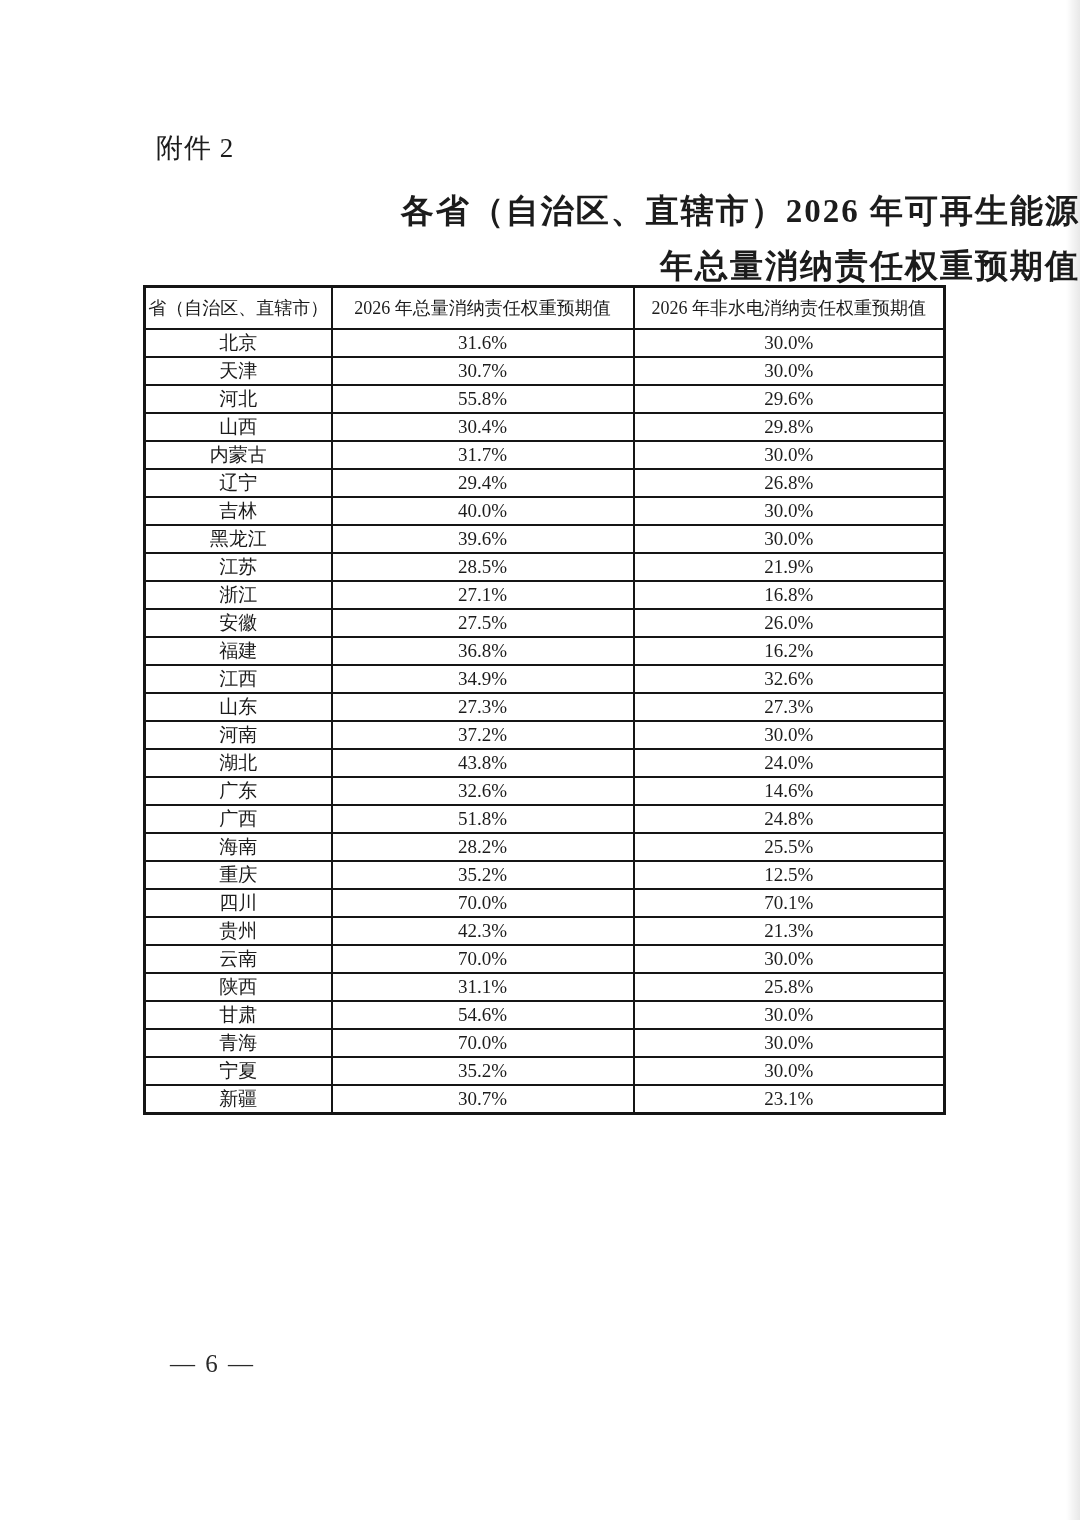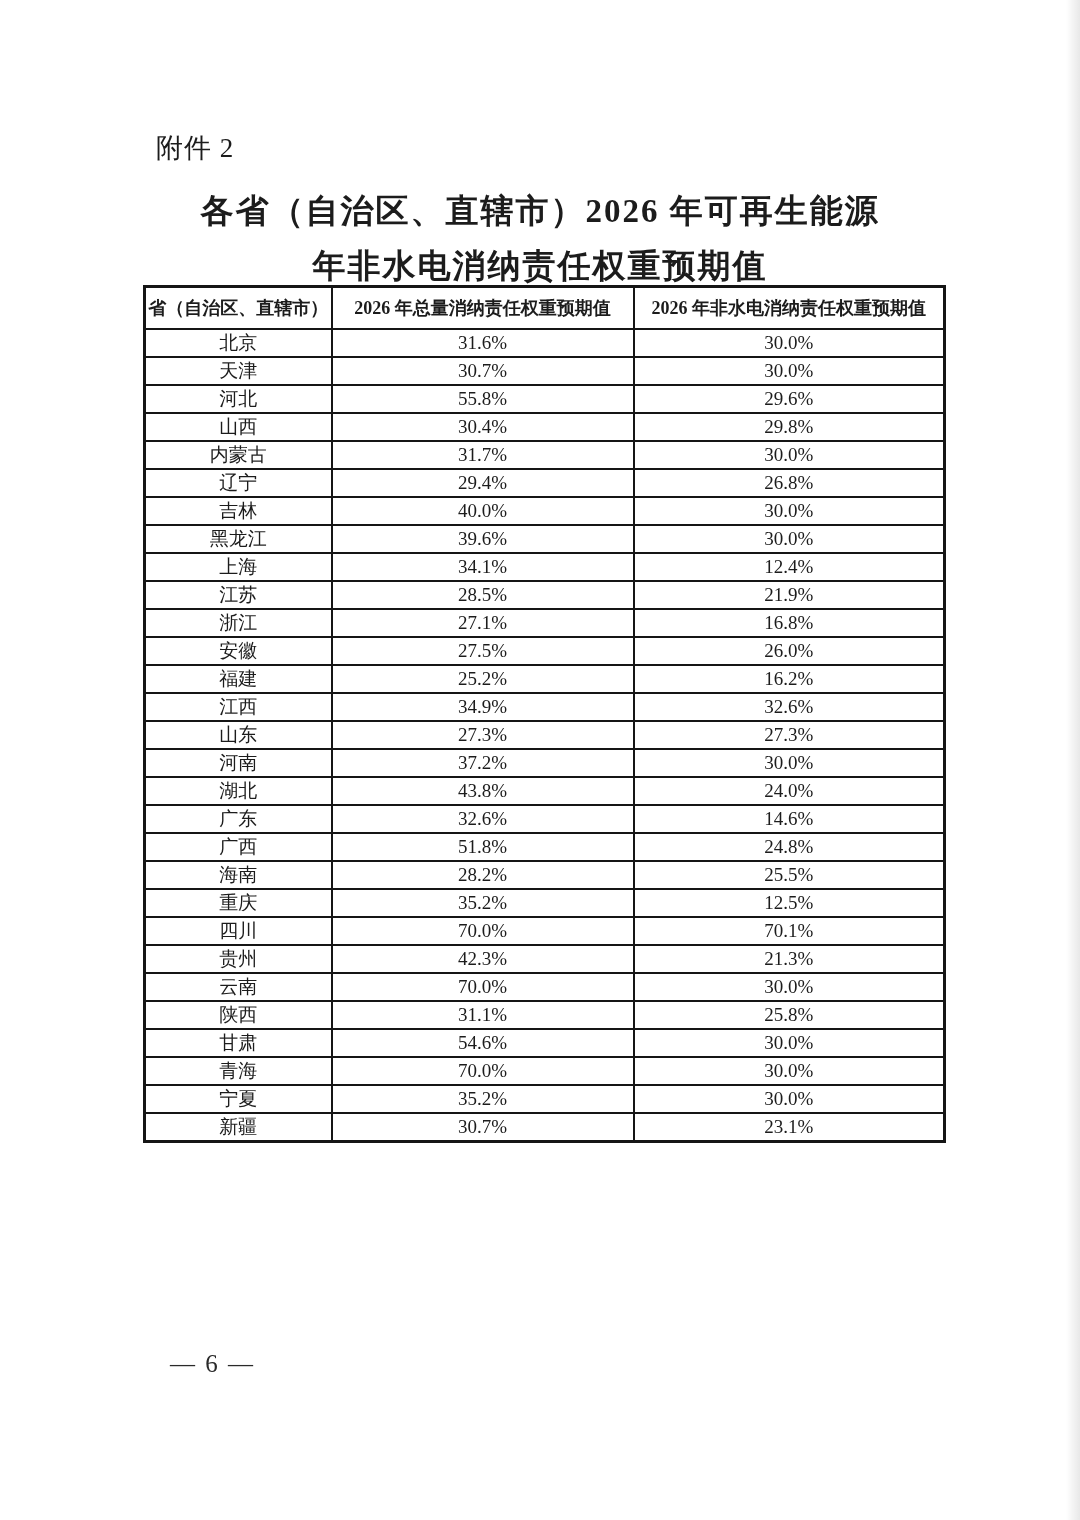--- a/index.html
+++ b/index.html
@@ -22,21 +22,21 @@
     top: 130px;
     font-size: 27px;
     letter-spacing: 1px;
     text-align: right;
   }
   .doc-title {
     position: absolute;
     left: 0;
     top: 184px;
     width: 1080px;
-    text-align: center;
+    text-align: right;
     font-weight: bold;
     font-size: 33px;
     line-height: 55px;
     letter-spacing: 2px;
   }
   .data-table {
     position: absolute;
     left: 143px;
     top: 285px;
     width: 800px;
@@ -49,21 +49,21 @@
     border: 2px solid #151515;
     text-align: center;
     vertical-align: middle;
     padding: 0;
     overflow: hidden;
     white-space: nowrap;
   }
   .data-table th {
     height: 40px;
     font-size: 18px;
-    font-weight: bold;
+    font-weight: normal;
   }
   .data-table td {
     height: 25.8px;
     font-size: 19px;
   }
   .data-table col.c1 { width: 187px; }
   .data-table col.c2 { width: 302px; }
   .data-table col.c3 { width: 311px; }
   .page-number {
     position: absolute;
@@ -85,21 +85,21 @@
 </style>
 </head>
 <body>
 
 <div class="page">
 
   <div class="attachment">附件 2</div>
 
   <div class="doc-title">
     <div>各省（自治区、直辖市）2026 年可再生能源</div>
-    <div>年非水电消纳责任权重预期值</div>
+    <div>年总量消纳责任权重预期值</div>
   </div>
 
   <table class="data-table">
     <colgroup>
       <col class="c1">
         <col class="c2">
         <col class="c3">
     </colgroup>
     <thead>
       <tr id="header-row">
@@ -143,42 +143,37 @@
           <td>吉林</td>
           <td>40.0%</td>
           <td>30.0%</td>
         </tr>
         <tr>
           <td>黑龙江</td>
           <td>39.6%</td>
           <td>30.0%</td>
         </tr>
         <tr>
-          <td>上海</td>
-          <td>34.1%</td>
-          <td>12.4%</td>
-        </tr>
-        <tr>
           <td>江苏</td>
           <td>28.5%</td>
           <td>21.9%</td>
         </tr>
         <tr>
           <td>浙江</td>
           <td>27.1%</td>
           <td>16.8%</td>
         </tr>
         <tr>
           <td>安徽</td>
           <td>27.5%</td>
           <td>26.0%</td>
         </tr>
         <tr>
           <td>福建</td>
-          <td>25.2%</td>
+          <td>36.8%</td>
           <td>16.2%</td>
         </tr>
         <tr>
           <td>江西</td>
           <td>34.9%</td>
           <td>32.6%</td>
         </tr>
         <tr>
           <td>山东</td>
           <td>27.3%</td>

